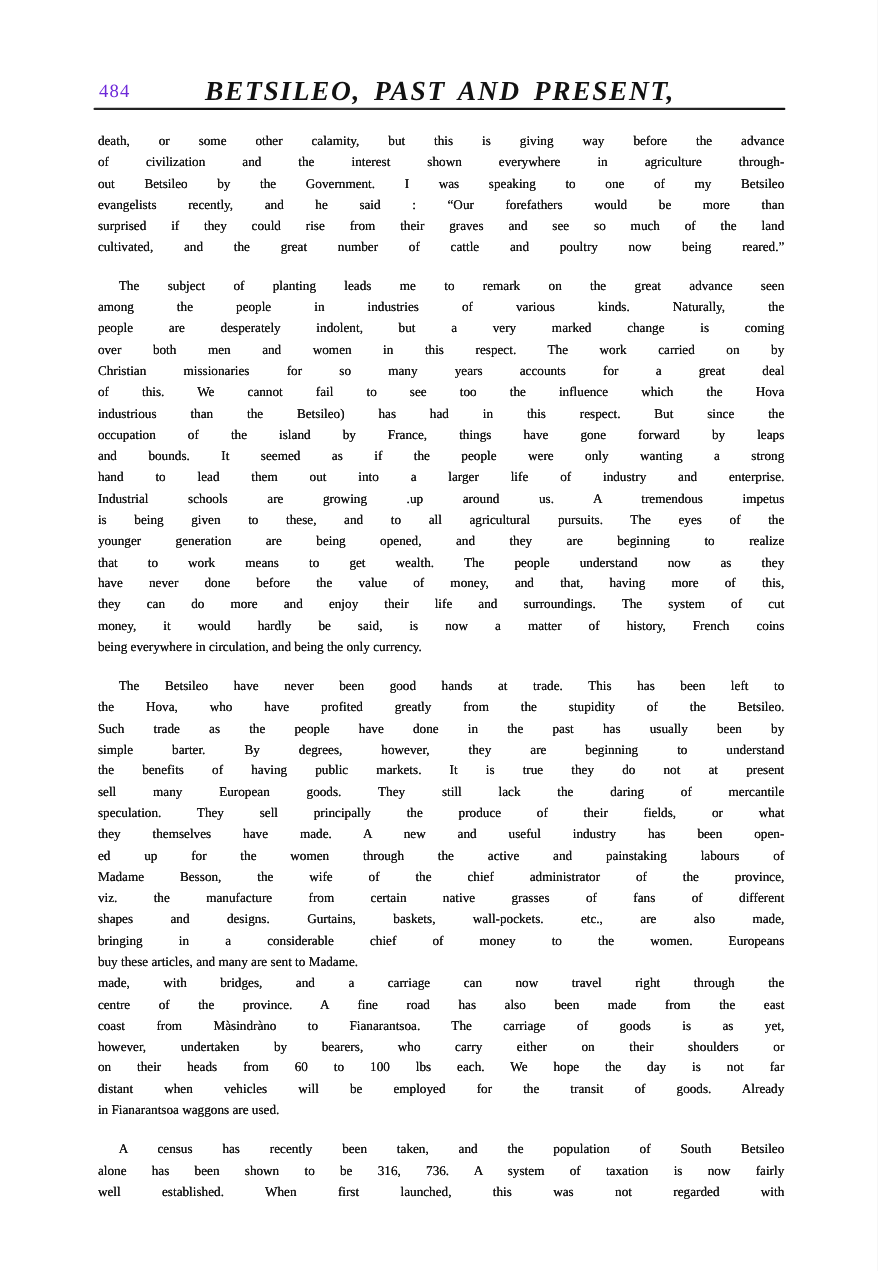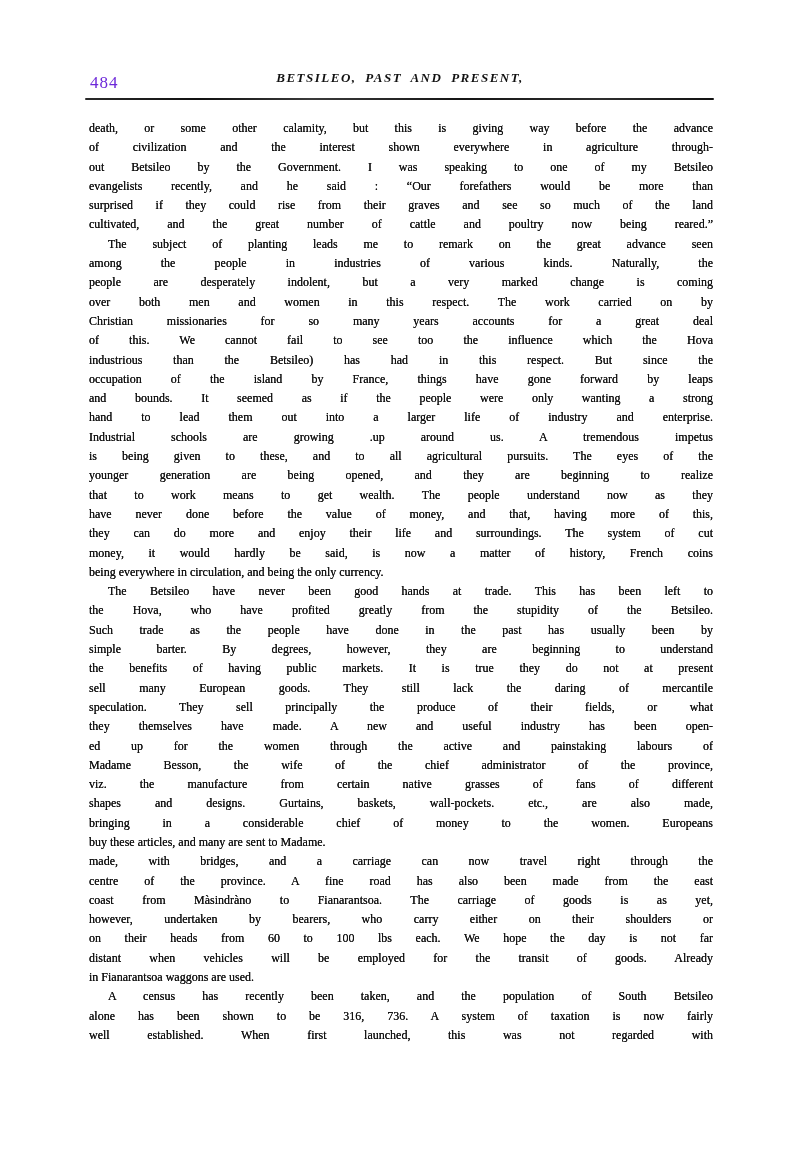--- a/index.html
+++ b/index.html
@@ -31,21 +31,21 @@
     font-size: 17px;
     letter-spacing: 1px;
     color: #6d28d9;
   }
   .running-title {
     position: absolute;
     left: 0;
     right: 0;
     top: 0;
     text-align: center;
-    font-size: 13px;
+    font-size: 25px;
     font-style: italic;
     font-weight: bold;
     letter-spacing: 1.5px;
     word-spacing: 4px;
     color: #121212;
   }
   .header-rule {
     position: absolute;
     top: 98px;
     left: 85px;
@@ -67,20 +67,21 @@
   .line {
     text-align: justify;
     text-align-last: justify;
     white-space: normal;
   }
   .line.flush {
     text-align-last: left;
   }
   .line.first {
     text-indent: 19px;
+    margin-top: 16px;
   }
 </style>
 </head>
 <body>
 
 <div class="page">
   <div class="header">
     <span class="page-number">484</span>
     <span class="running-title">BETSILEO, PAST AND PRESENT,</span>
   </div>

